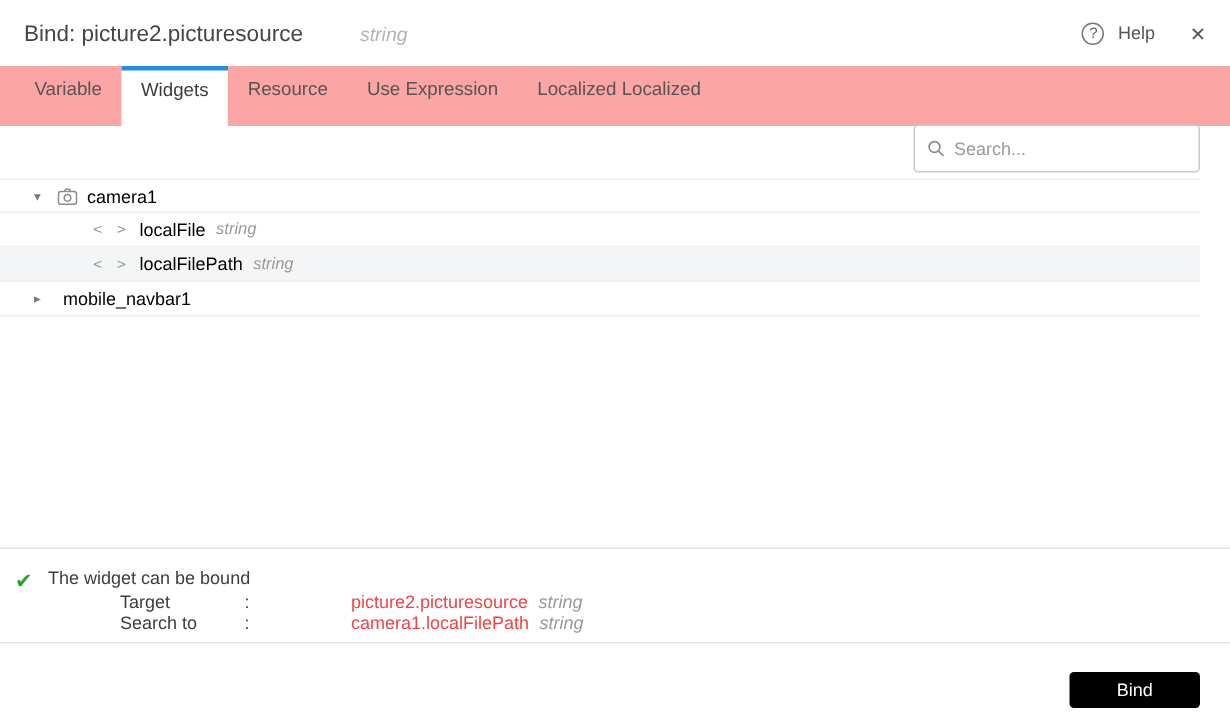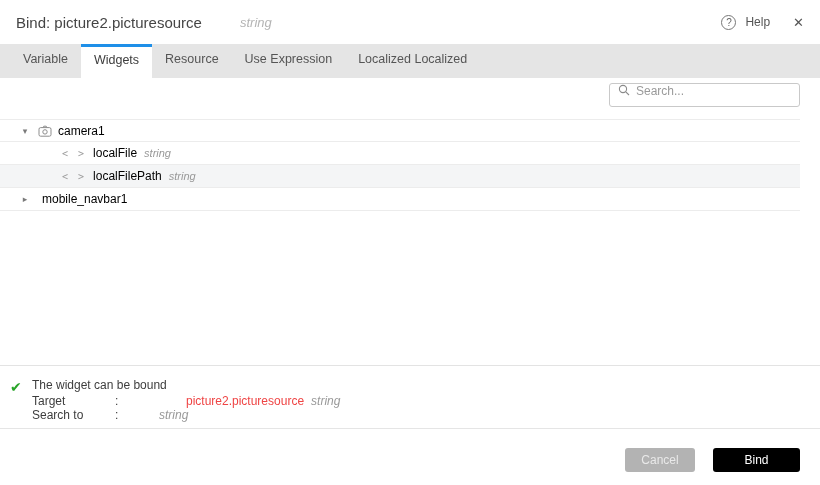--- a/index.html
+++ b/index.html
@@ -25,36 +25,36 @@
   .help-circle {
     width:15px; height:15px; border:1px solid #777; border-radius:50%;
     display:inline-flex; align-items:center; justify-content:center;
     font-size:10px; color:#666; cursor:pointer;
   }
   .help-label { font-size:12px; color:#555; cursor:pointer;text-align:right; }
   .close-x { font-size:13px; color:#555; margin-left:14px; cursor:pointer; }
 
   
   .tabbar {
-    position:absolute; top:44px; left:0; right:0; height:34px;
-    background:#e5e5e5; display:flex; padding-left:10px;
+    position:absolute; top:44px; left:0; right:0; height:40px;
+    background:#fca5a5; display:flex; padding-left:10px;
   }
   .tab {
     font-size:12.5px; color:#555; padding:0 13px; line-height:30px;
     cursor:pointer; white-space:nowrap;
   }
   .tab.active {
     background:#fff; border-top:3px solid #1e8fe8; line-height:27px; color:#3c3c3c;
   }
 
   
   .searchbox {
-    position:absolute; top:83px; right:20px; width:191px; height:24px;
+    position:absolute; top:83px; right:20px; width:191px; height:32px;
     border:1px solid #c9c9c9; border-radius:3px; background:#fff;
-    display:flex; align-items:flex-start; padding:0 8px; gap:6px;
+    display:flex; align-items:center; padding:0 8px; gap:6px;
   }
   .searchbox svg { flex:0 0 auto; }
   .searchbox input {
     border:none; outline:none; width:100%; font-size:12px;
     font-family:"Liberation Sans", sans-serif; color:#555; background:transparent;
   }
   .searchbox input::placeholder { color:#9a9a9a; }
 
   
   .tree { position:absolute; top:119px; left:0; right:20px; }
@@ -80,21 +80,21 @@
 
   
   .status {
     position:absolute; top:365px; left:0; right:0;
     border-top:1px solid #e3e3e3; padding:12px 0 0 10px;
     display:flex; align-items:flex-start;
   }
   .check-icon { color:#28a428; font-size:14px; width:22px; margin-top:1px; }
   .status-body { font-size:12px; color:#3d3d3d; line-height:14px; }
   .status-msg { margin-bottom:2px; }
-  .status-row { display:flex; }
+  .status-row { display:flex;margin-left:48px; }
   .status-label { width:83px; }
   .status-colon { width:37px; }
   .status-value { color:#ef4444;padding-left:34px; }
   .status-type { font-style:italic; color:#999; margin-left:7px; }
 
   
   .footer {
     position:absolute; top:428px; left:0; right:0; bottom:0;
     border-top:1px solid #e5e5e5;
     display:flex; justify-content:flex-end; align-items:center;
@@ -176,21 +176,21 @@
     <div class="status-msg">The widget can be bound</div>
     <div class="status-row">
       <span class="status-label">Target</span>
       <span class="status-colon">:</span>
       <span class="status-value">picture2.picturesource</span>
       <span class="status-type">string</span>
     </div>
     <div class="status-row">
       <span class="status-label">Search to</span>
       <span class="status-colon">:</span>
+      <span class="status-value">camera1.localFilePath</span>
       <span class="status-type">string</span>
     </div>
   </div>
 </div>
 
 <div class="footer">
-  <button class="btn btn-cancel">Cancel</button>
   <button class="btn btn-bind">Bind</button>
 </div>
 
 </body></html>

